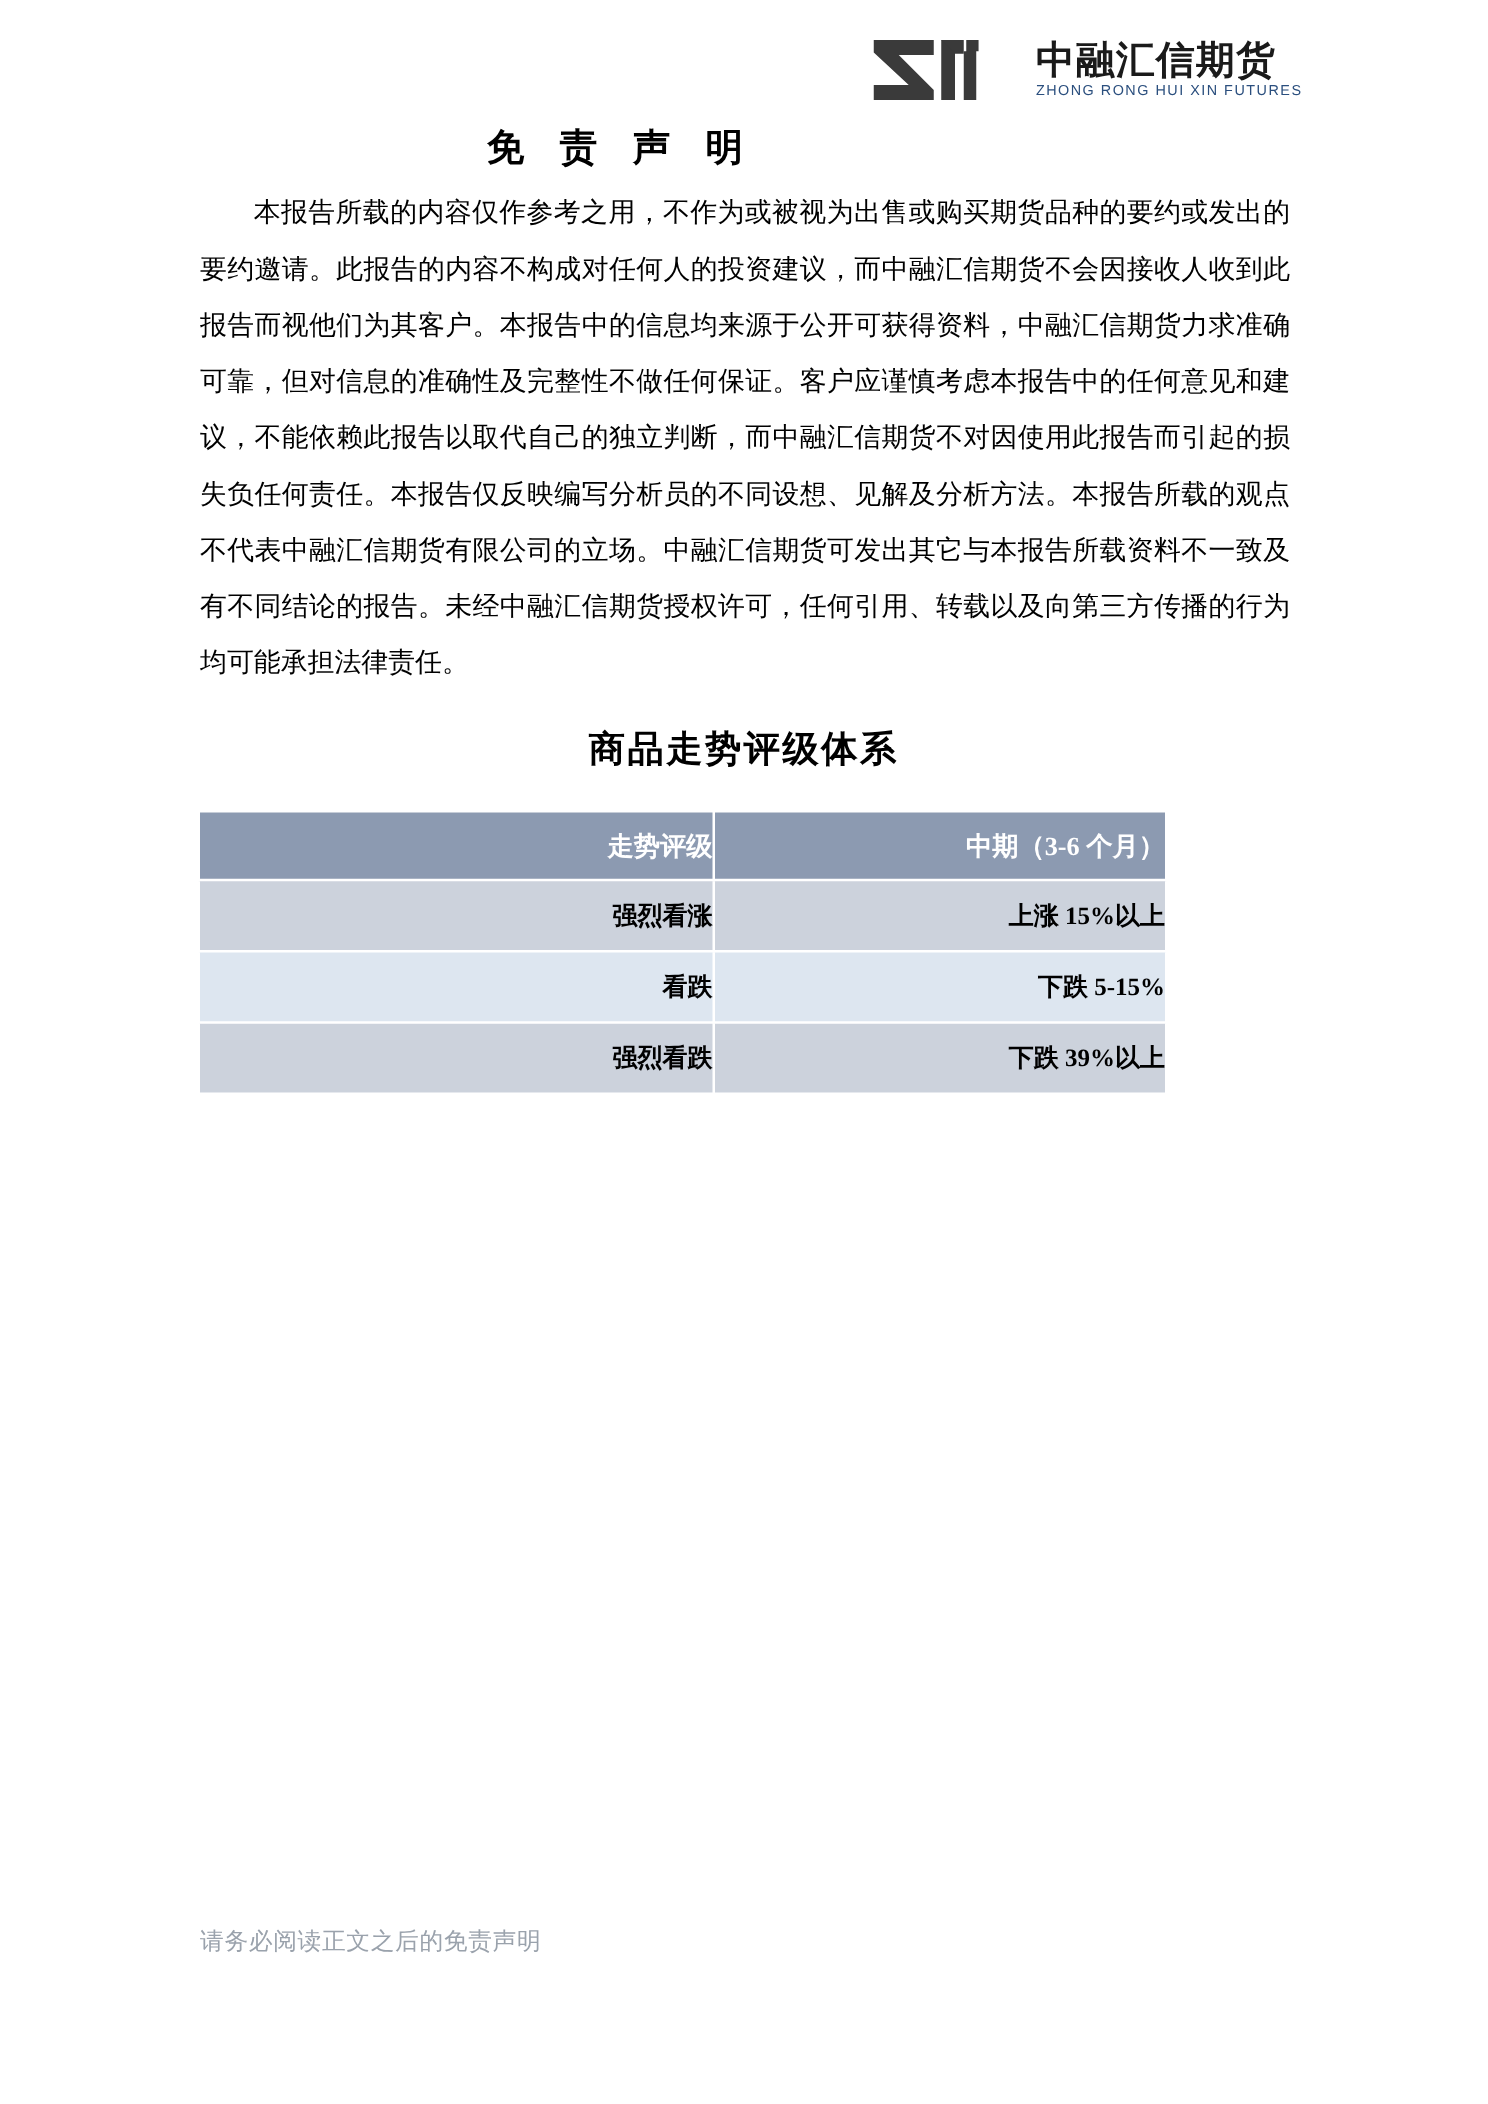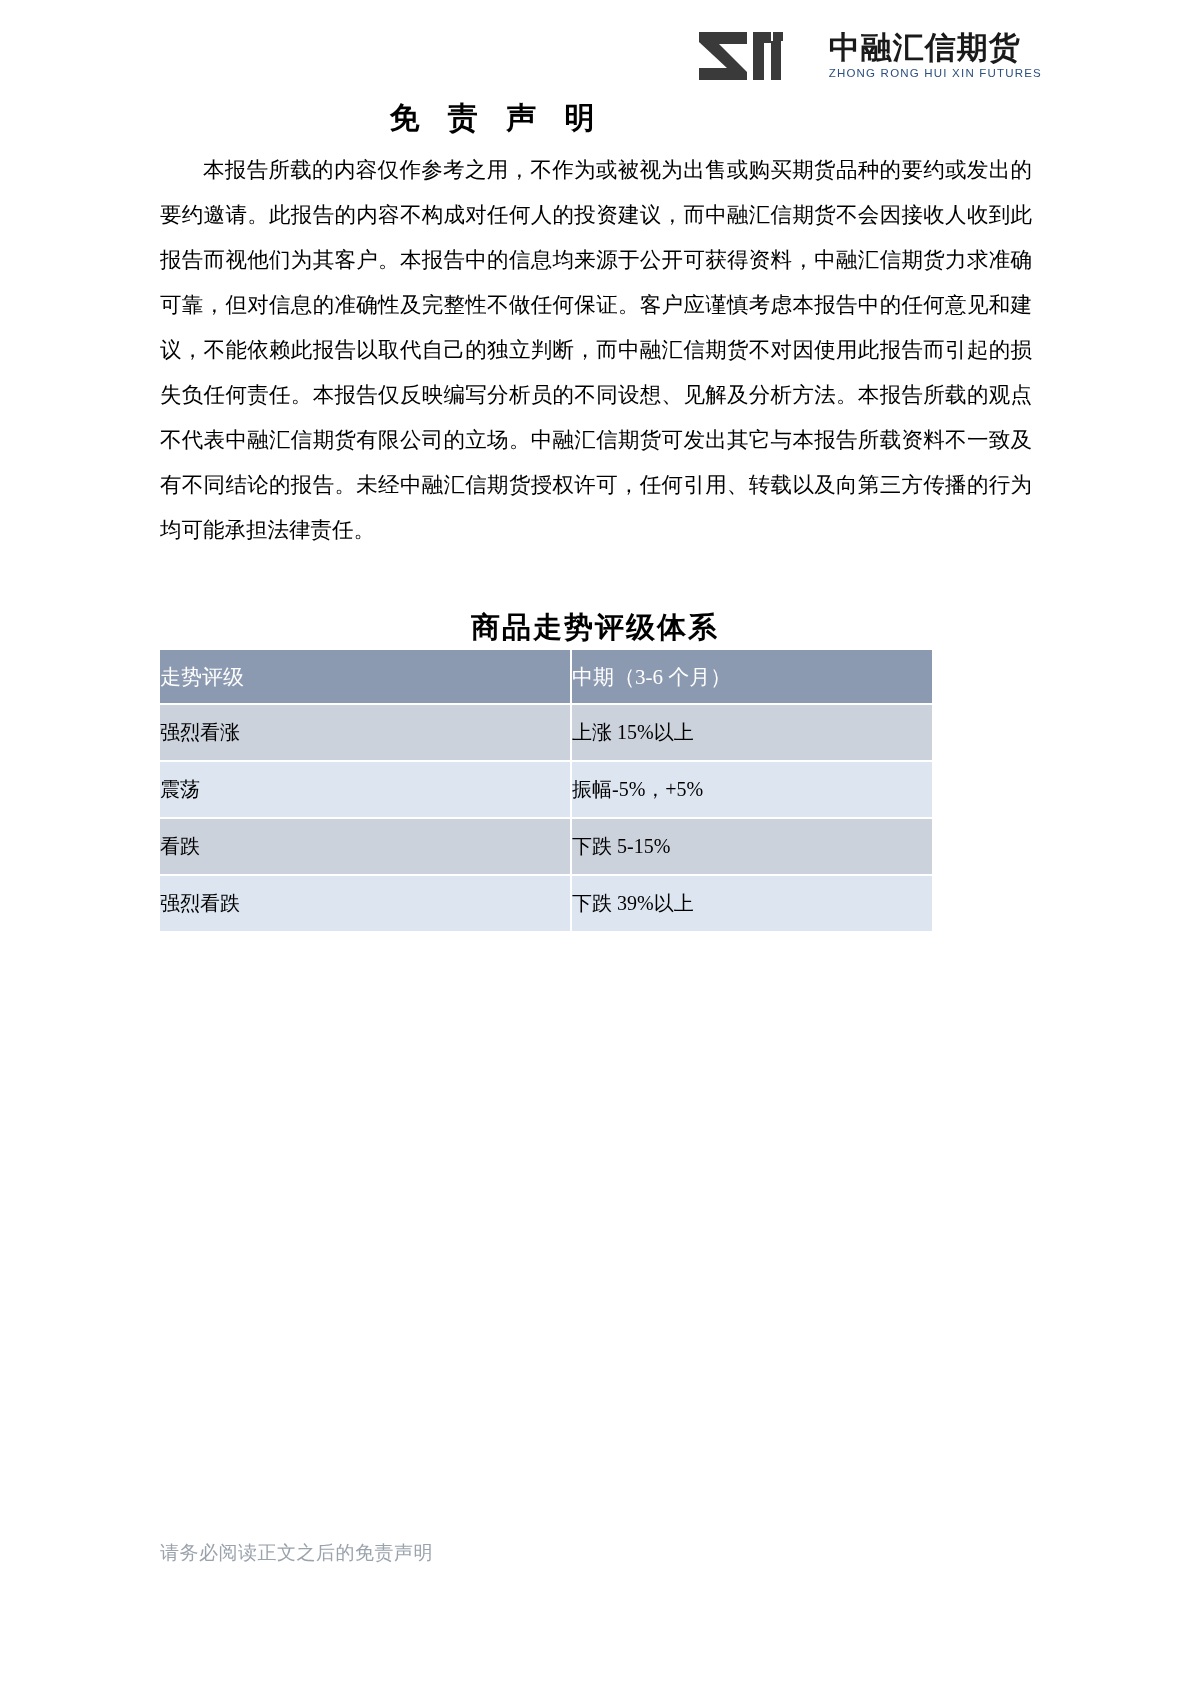--- a/index.html
+++ b/index.html
@@ -80,21 +80,21 @@
     line-height: 45px;
     text-align: justify;
     text-justify: inter-ideograph;
     text-indent: 2em;
     color: #000;
   }
 
   
   .section-title {
     position: absolute;
-    top: 608px;
+    top: 580px;
     left: 0;
     width: 1190px;
     text-align: center;
     font-family: "Liberation Sans", sans-serif;
     font-weight: bold;
     font-size: 29px;
     letter-spacing: 2px;
     color: #000;
   }
 
@@ -102,26 +102,26 @@
   .rating-table {
     position: absolute;
     top: 648px;
     left: 158px;
     width: 776px;
     border-collapse: collapse;
     table-layout: fixed;
   }
   .rating-table th,
   .rating-table td {
-    text-align: left;
+    text-align: right;
     font-size: 20px;
     border: 2px solid #ffffff;
     height: 55px;
     padding: 0;
-    font-weight: normal;
+    font-weight: bold;
   }
   .rating-table thead th {
     background: #8c9ab1;
     color: #ffffff;
     font-size: 21px;
     height: 53px;
   }
   .rating-table tbody tr:nth-child(odd) td {
     background: #ccd2dc;
   }
@@ -184,24 +184,20 @@
         <th>走势评级</th>
         <th>中期（3-6 个月）</th>
       </tr>
     </thead>
     <tbody>
       <tr>
         <td>强烈看涨</td>
         <td>上涨 15%以上</td>
       </tr>
       <tr>
-        <td>震荡</td>
-        <td>振幅-5%，+5%</td>
-      </tr>
-      <tr>
         <td>看跌</td>
         <td>下跌 5-15%</td>
       </tr>
       <tr>
         <td>强烈看跌</td>
         <td>下跌 39%以上</td>
       </tr>
     </tbody>
   </table>
 

